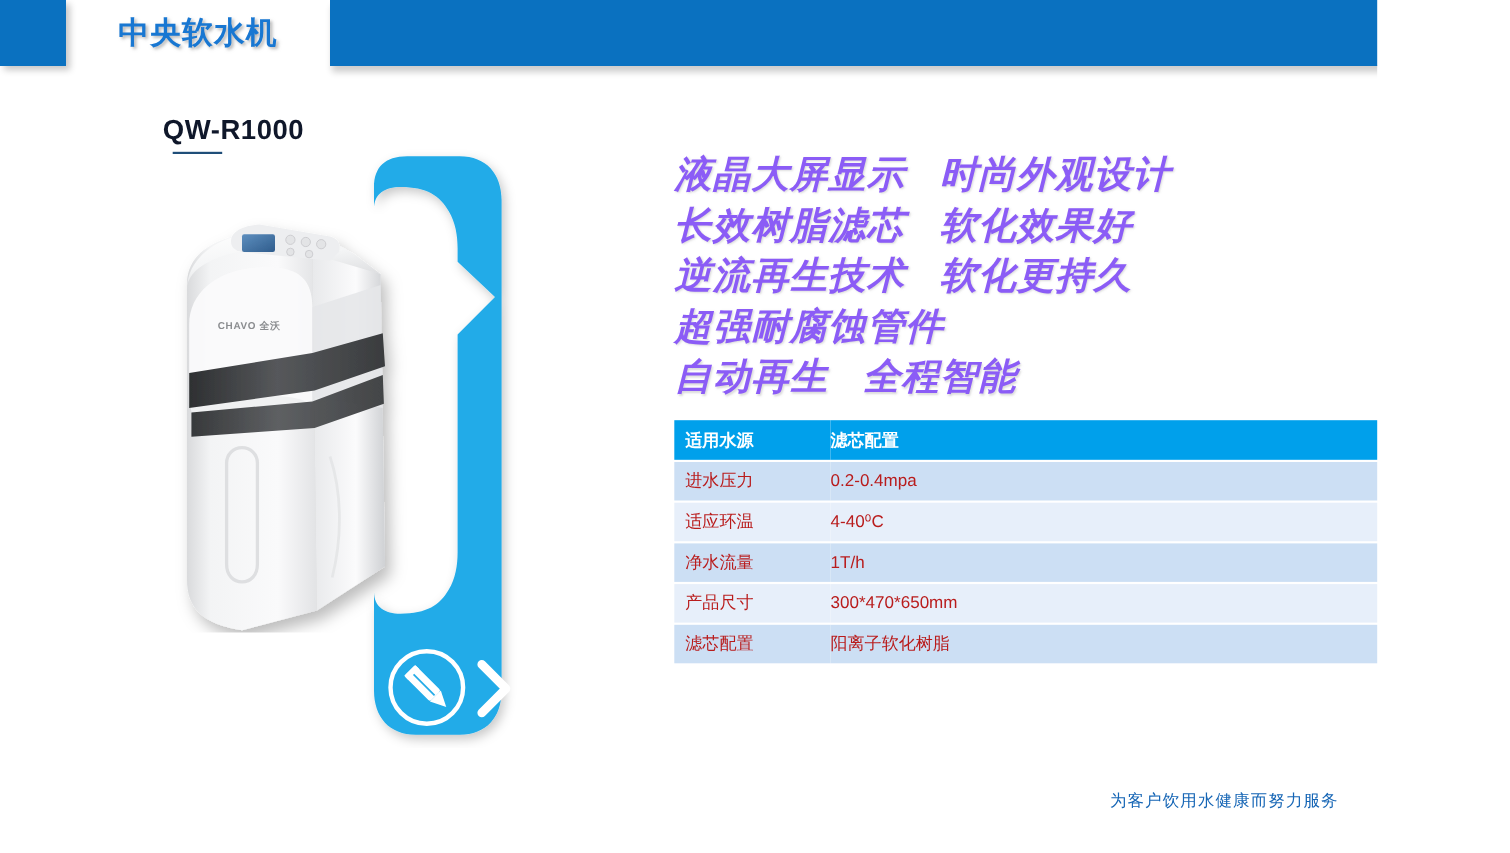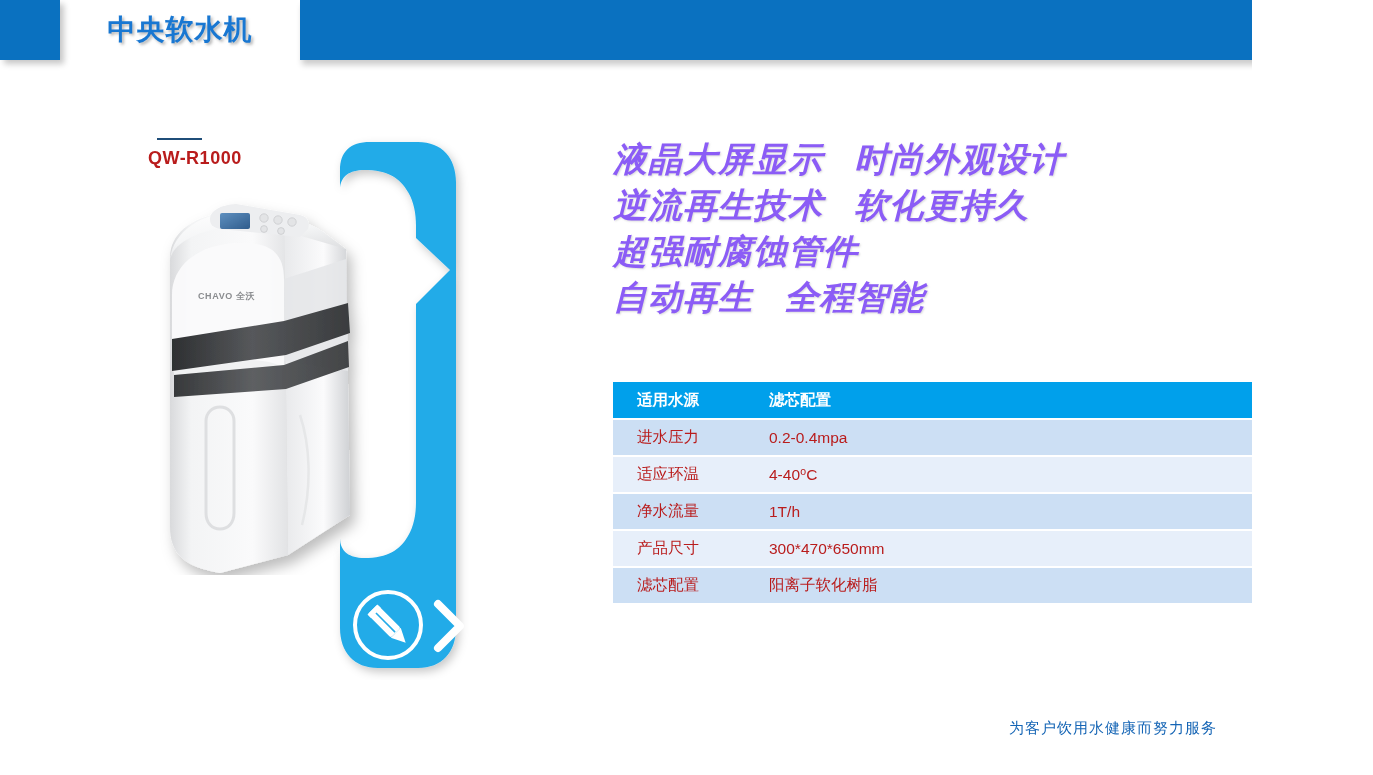--- a/index.html
+++ b/index.html
@@ -46,26 +46,25 @@
     letter-spacing: 1px;
     text-shadow: 2px 2px 3px rgba(120,120,120,0.55);
     white-space: nowrap;
     z-index: 4;
   }
 
   
   .model-name {
     position: absolute;
     left: 148px; top: 104px;
-    font-size: 18px;
+    font-size: 25px;
     font-weight: bold;
-    color: #b91c1c;
+    color: #0f172a;
     letter-spacing: 0.5px;
     white-space: nowrap;
-    margin-top: 44px;
   }
   .model-rule {
     position: absolute;
     left: 157px; top: 138px;
     width: 45px; height: 2px;
     background: #1F4E79;
   }
 
   
   .bracket-wrap {
@@ -108,21 +107,21 @@
     border-collapse: separate;
     border-spacing: 0 2px;
   }
   .spec-table td {
     padding: 0;
     height: 35px;
     vertical-align: middle;
     font-size: 15.5px;
     color: #b91c1c;
   }
-  .spec-table td.k { width: 132px; padding-left: 24px; }
+  .spec-table td.k { width: 132px; padding-left: 10px; }
   .spec-table td.v { padding-left: 0px; }
   .spec-table tr.hdr td {
     background: #00A0EB;
     color: #ffffff;
     font-weight: bold;
     height: 36px;
   }
   .spec-table tr.even td { background: #CCDFF4; }
   .spec-table tr.odd  td { background: #E7EFFA; }
 
@@ -260,20 +259,21 @@
         <path d="M 56,246 C 56,238 62,232 70,232 C 78,232 84,238 84,246
                  L 84,338 C 84,348 78,354 70,354 C 62,354 56,348 56,338 Z" fill="none" stroke="#DEDFE1" stroke-width="3"></path>
 
         <path d="M 150,240 C 160,270 162,310 152,350" fill="none" stroke="#E2E3E5" stroke-width="2.5" opacity="0.8"></path>
       </g>
     </svg>
   </div>
 
   <div class="features">
     <div class="feature-line">液晶大屏显示   时尚外观设计</div>
+    <div class="feature-line">长效树脂滤芯   软化效果好</div>
     <div class="feature-line">逆流再生技术   软化更持久</div>
     <div class="feature-line">超强耐腐蚀管件</div>
     <div class="feature-line">自动再生   全程智能</div>
   </div>
 
   <table class="spec-table">
     <tbody>
       <tr class="hdr">
         <td class="k">适用水源</td>
         <td class="v">滤芯配置</td>

